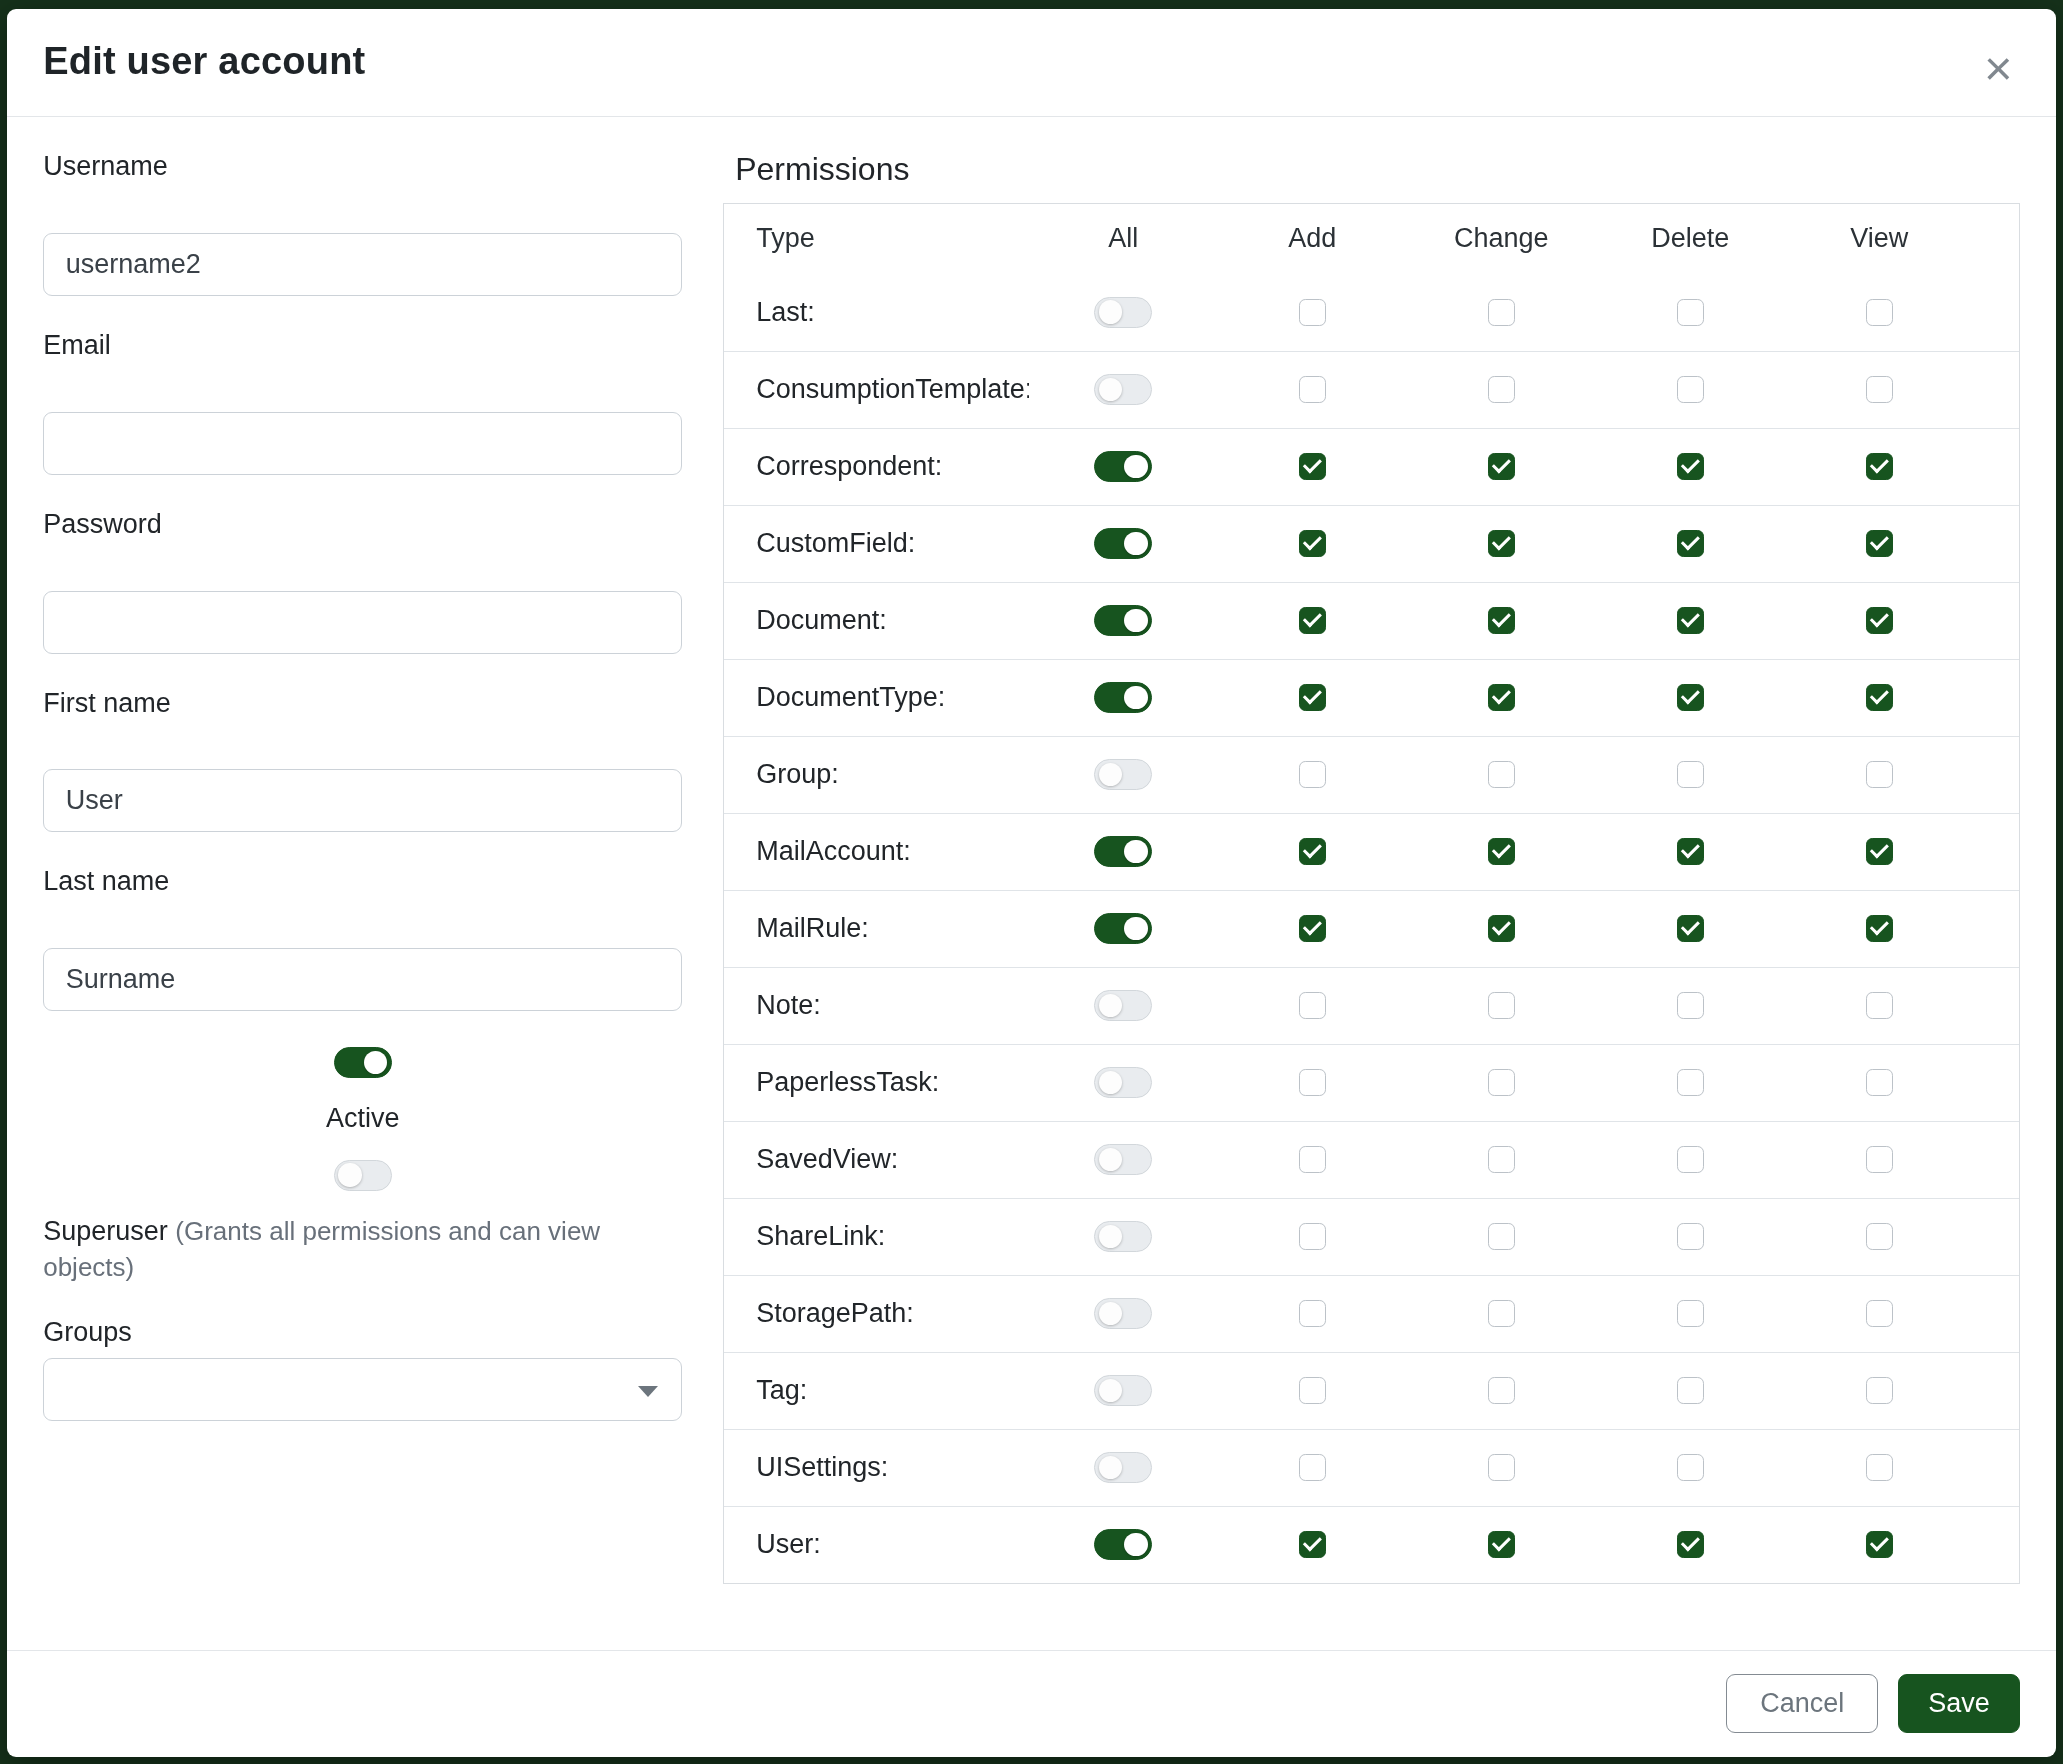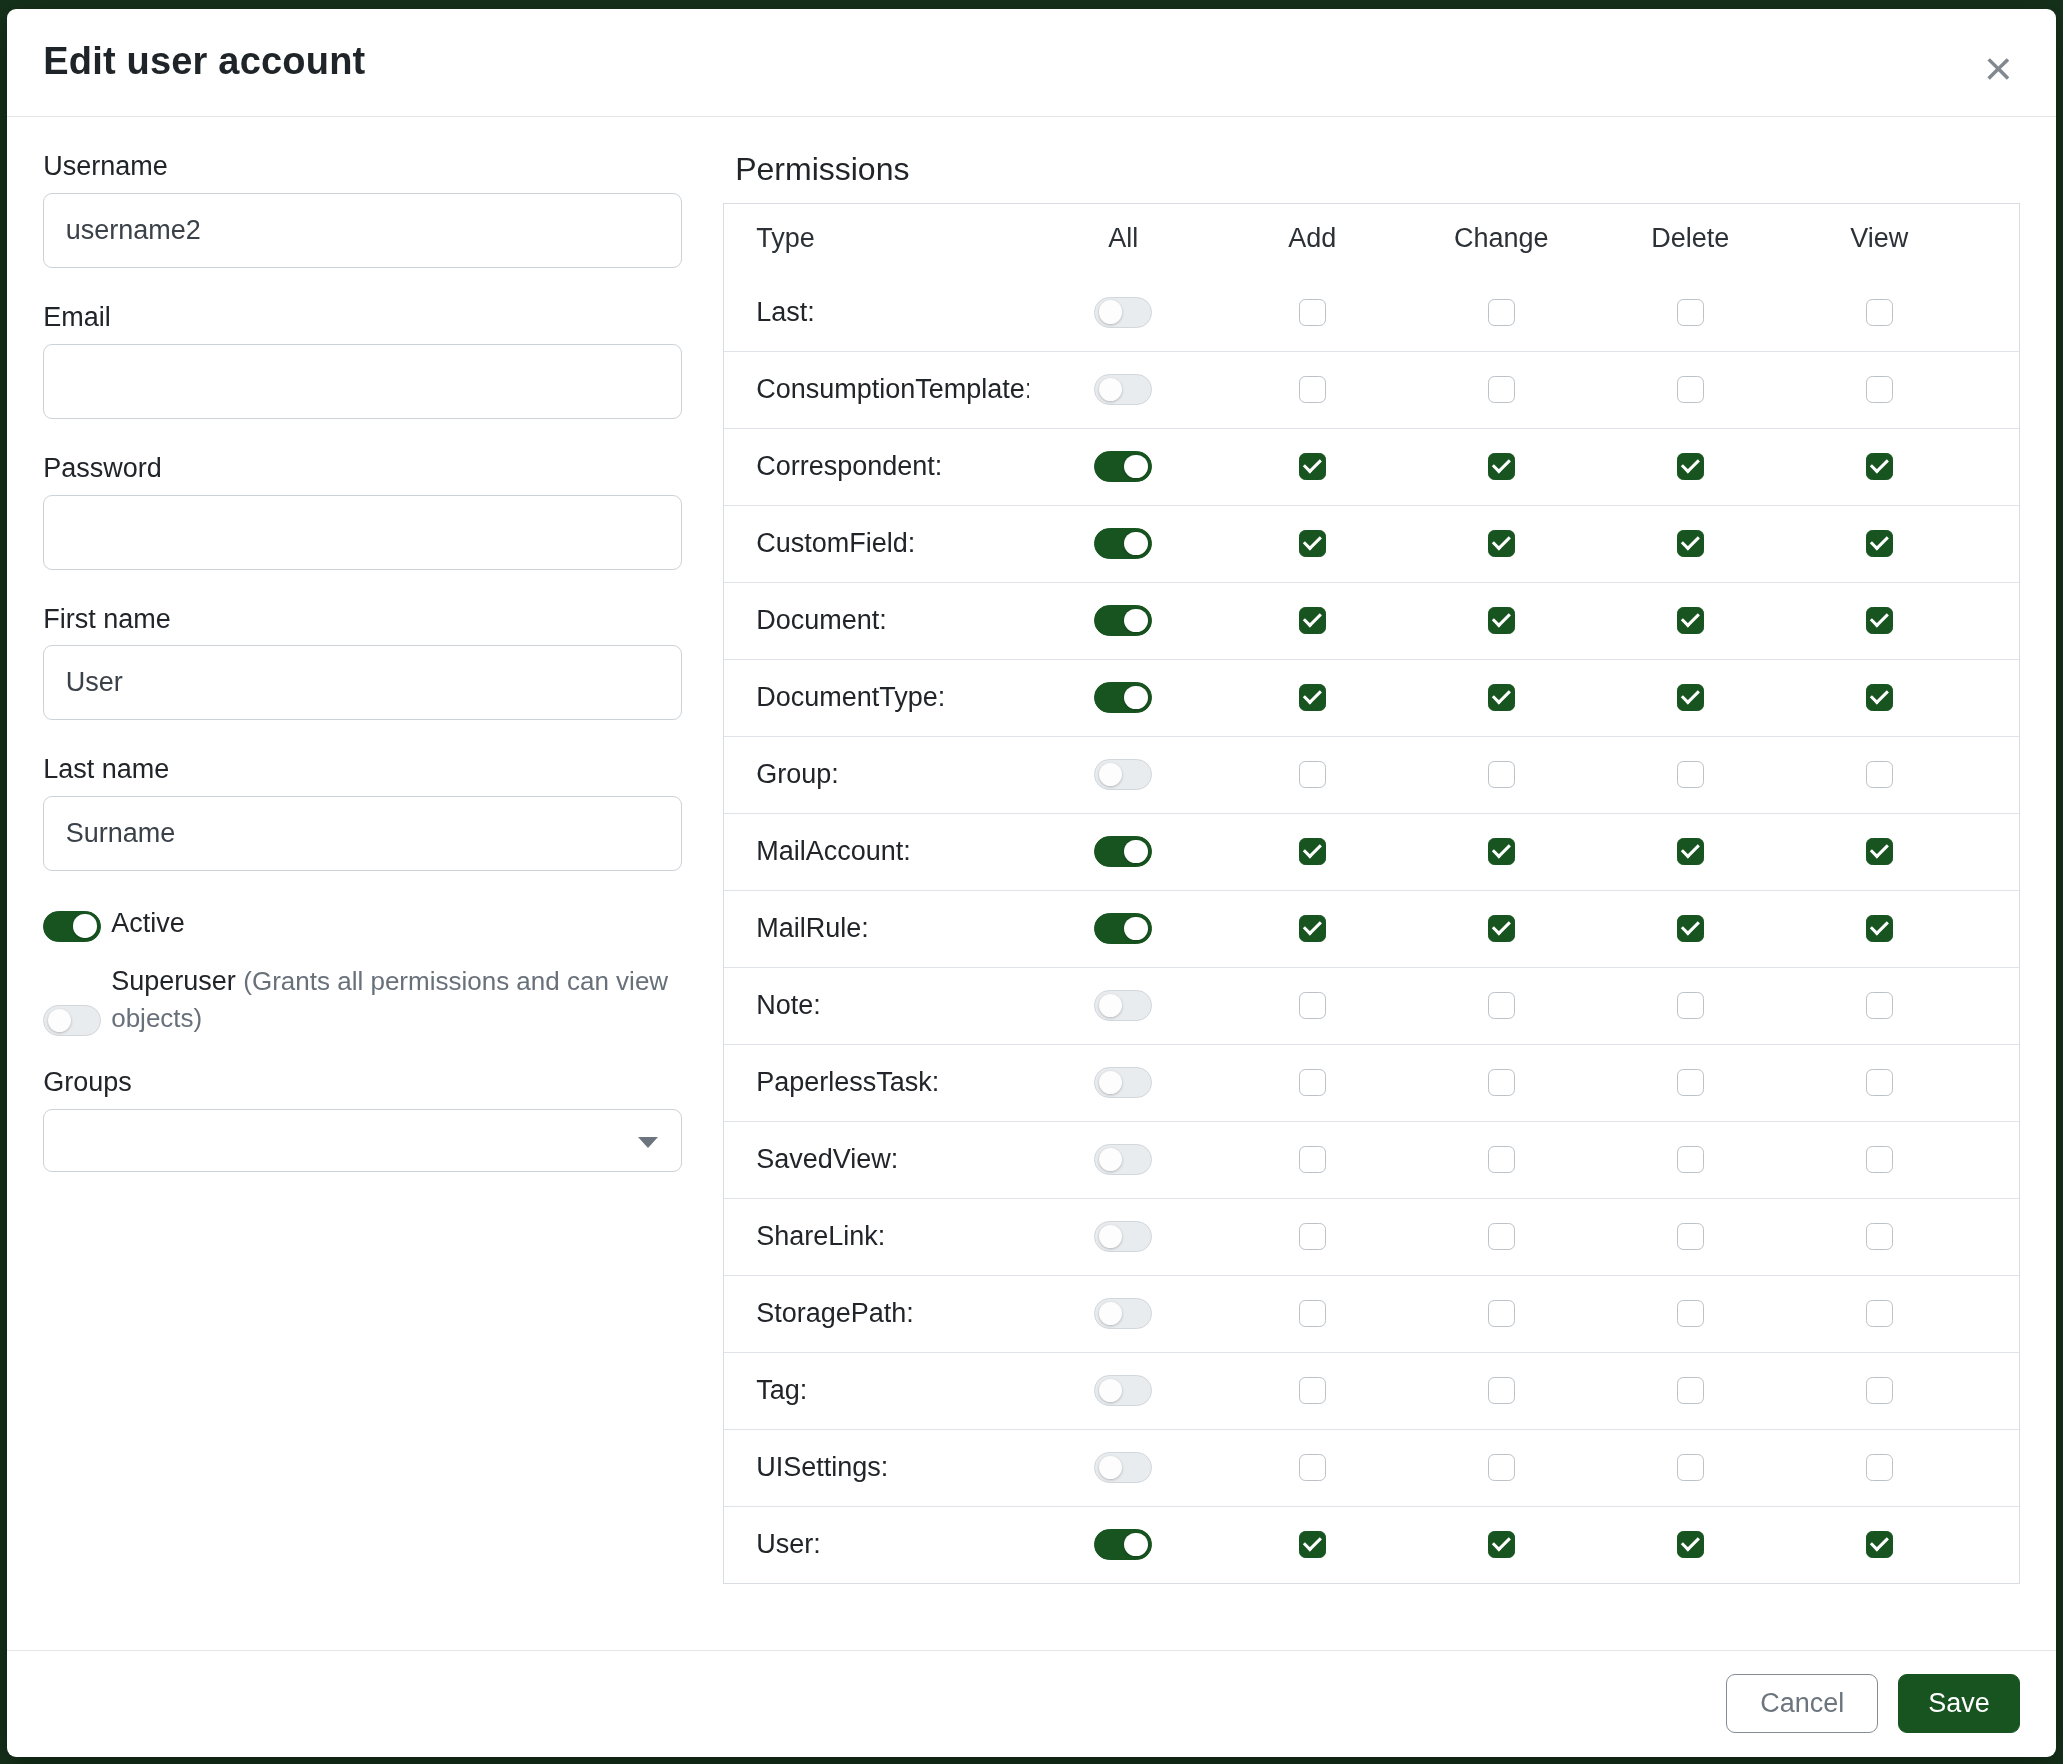--- a/index.html
+++ b/index.html
@@ -32,25 +32,25 @@
     font-family:"Liberation Sans","DejaVu Sans",sans-serif;
   }
   
   .modal-body { flex:1; display:flex; gap:41px; padding:34px 36px 0 36px; overflow:hidden; }
   .col-left { width:639px; flex:none; }
   .col-right { flex:1; min-width:0; }
 
   .field { margin-bottom:34px; }
   .field-label { display:block; font-size:27px; color:#212529; margin-bottom:10.8px; }
   .text-input {
-    width:100%; height:75px;
+    width:100%; height:63px;
     border:1.8px solid #ccd2d8; border-radius:9px;
     font-size:27px; color:#3a4148; padding:0 21.6px;
     font-family:"Liberation Sans","DejaVu Sans",sans-serif;
-    background:#fff; outline:none;
+    background:#fff; outline:none;margin-top:40px;
   }
   .select-box {
     position:relative; width:100%; height:63px;
     border:1.8px solid #ccd2d8; border-radius:9px; background:#fff;
     cursor:pointer;
   }
   .caret {
     position:absolute; right:23.4px; top:27px;
     width:0; height:0;
     border-left:10px solid transparent; border-right:10px solid transparent;
@@ -65,21 +65,21 @@
     cursor:pointer;
   }
   .switch::after {
     content:""; position:absolute; top:2.7px; left:3.6px;
     width:23.4px; height:23.4px; border-radius:50%;
     background:#fdfdfd; box-shadow:0 0.9px 2.7px rgba(0,0,0,.25);
   }
   .switch.on { background:var(--accent); border-color:var(--accent); }
   .switch.on::after { left:auto; right:3.6px; background:#fff; }
 
-  .toggle-row { display:flex; align-items:flex-end; gap:10px; margin-bottom:21.6px; }
+  .toggle-row { display:flex; align-items:center; gap:22px; margin-bottom:21.6px;flex-direction:column; }
   .toggle-row .switch { margin-top:1.8px; }
   .toggle-label { font-size:27px; font-weight:500; color:#212529; line-height:1.35; }
   .toggle-text { font-size:27px; line-height:1.35; }
   .hint { color:#68707a; font-weight:400; font-size:26px; }
   .groups-field { margin-top:31px; }
 
   
   .perm-title { font-size:32px; color:#212529; margin-bottom:14.4px;margin-left:12px; }
   .ptable { border:0.9px solid #d9dde1; background:#fff; }
   .prow {

